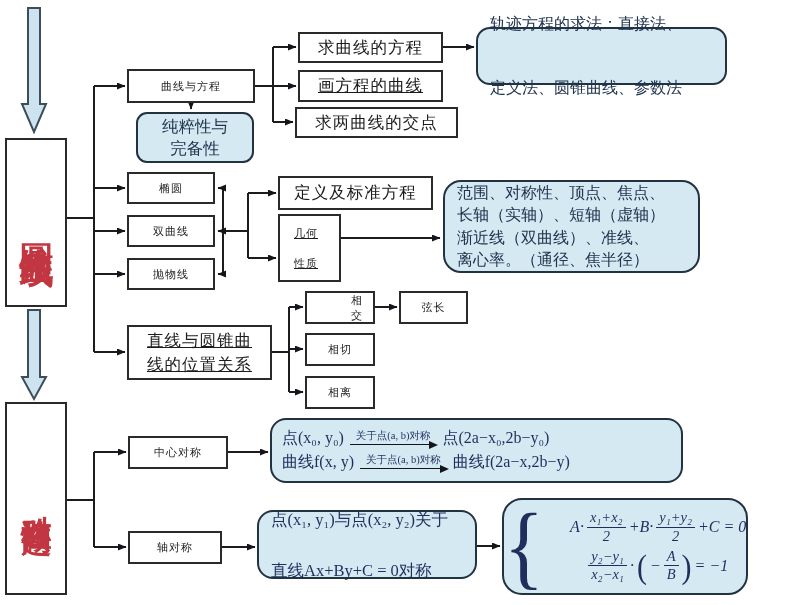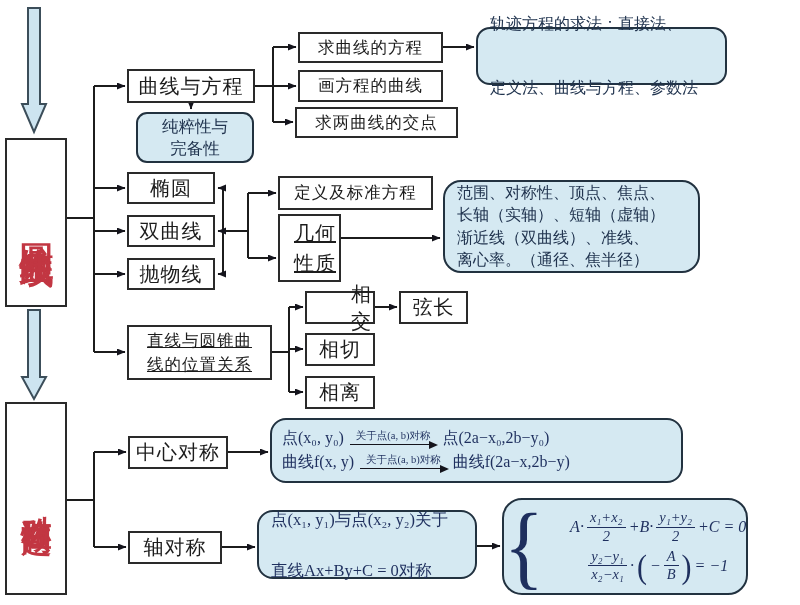--- a/index.html
+++ b/index.html
@@ -4,21 +4,21 @@
 <style>
   html,body{margin:0;padding:0;background:#ffffff;}
   .canvas{
     position:relative;width:800px;height:605px;background:#ffffff;
     font-family:"Liberation Serif","DejaVu Serif",serif;overflow:hidden;
   }
   svg.wires{position:absolute;left:0;top:0;width:800px;height:605px;}
   .wbox{
     position:absolute;background:#ffffff;border:2px solid #2a2a2a;
     display:flex;align-items:center;justify-content:center;
-    font-size:20px;color:#1c1c1c;box-sizing:border-box;letter-spacing:1px;
+    font-size:11px;color:#1c1c1c;box-sizing:border-box;letter-spacing:1px;
   }
   .bbox{
     position:absolute;background:#d5e9f2;border:2px solid #223240;border-radius:14px;
     display:flex;flex-direction:column;justify-content:center;
     color:#21344f;box-sizing:border-box;
   }
   .vbox{
     position:absolute;background:#ffffff;border:2px solid #2a2a2a;box-sizing:border-box;
     display:flex;align-items:center;justify-content:center;
     writing-mode:vertical-rl;text-orientation:upright;
@@ -113,29 +113,29 @@
   <div class="wbox" style="left:127px;top:69px;width:128px;height:34px;">
     <span>曲线与方程</span>
   </div>
   <div class="bbox" style="left:136px;top:112px;width:118px;height:51px;align-items:center;font-size:16.5px;line-height:22px;border-radius:11px;">
     <span>纯粹性与</span>
     <span>完备性</span>
   </div>
   <div class="wbox" style="left:298px;top:32px;width:145px;height:31px;font-size:16.5px;">
     <span>求曲线的方程</span>
   </div>
-  <div class="wbox" style="left:298px;top:70px;width:145px;height:32px;font-size:16.5px;">
+  <div class="wbox" style="left:298px;top:70px;width:145px;height:32px;font-size:16.5px;text-decoration:underline;">
     <span>画方程的曲线</span>
   </div>
   <div class="wbox" style="left:295px;top:107px;width:163px;height:31px;font-size:16.5px;">
     <span>求两曲线的交点</span>
   </div>
   <div class="bbox" style="left:476px;top:27px;width:251px;height:58px;padding:4px 12px;font-size:16px;line-height:24px;gap:40px;">
     <span>轨迹方程的求法：直接法、</span>
-    <span>定义法、曲线与方程、参数法</span>
+    <span>定义法、圆锥曲线、参数法</span>
   </div>
 
   <div class="wbox" style="left:127px;top:172px;width:88px;height:32px;">
     <span>椭圆</span>
   </div>
   <div class="wbox" style="left:127px;top:215px;width:88px;height:32px;">
     <span>双曲线</span>
   </div>
   <div class="wbox" style="left:127px;top:258px;width:88px;height:32px;">
     <span>抛物线</span>

